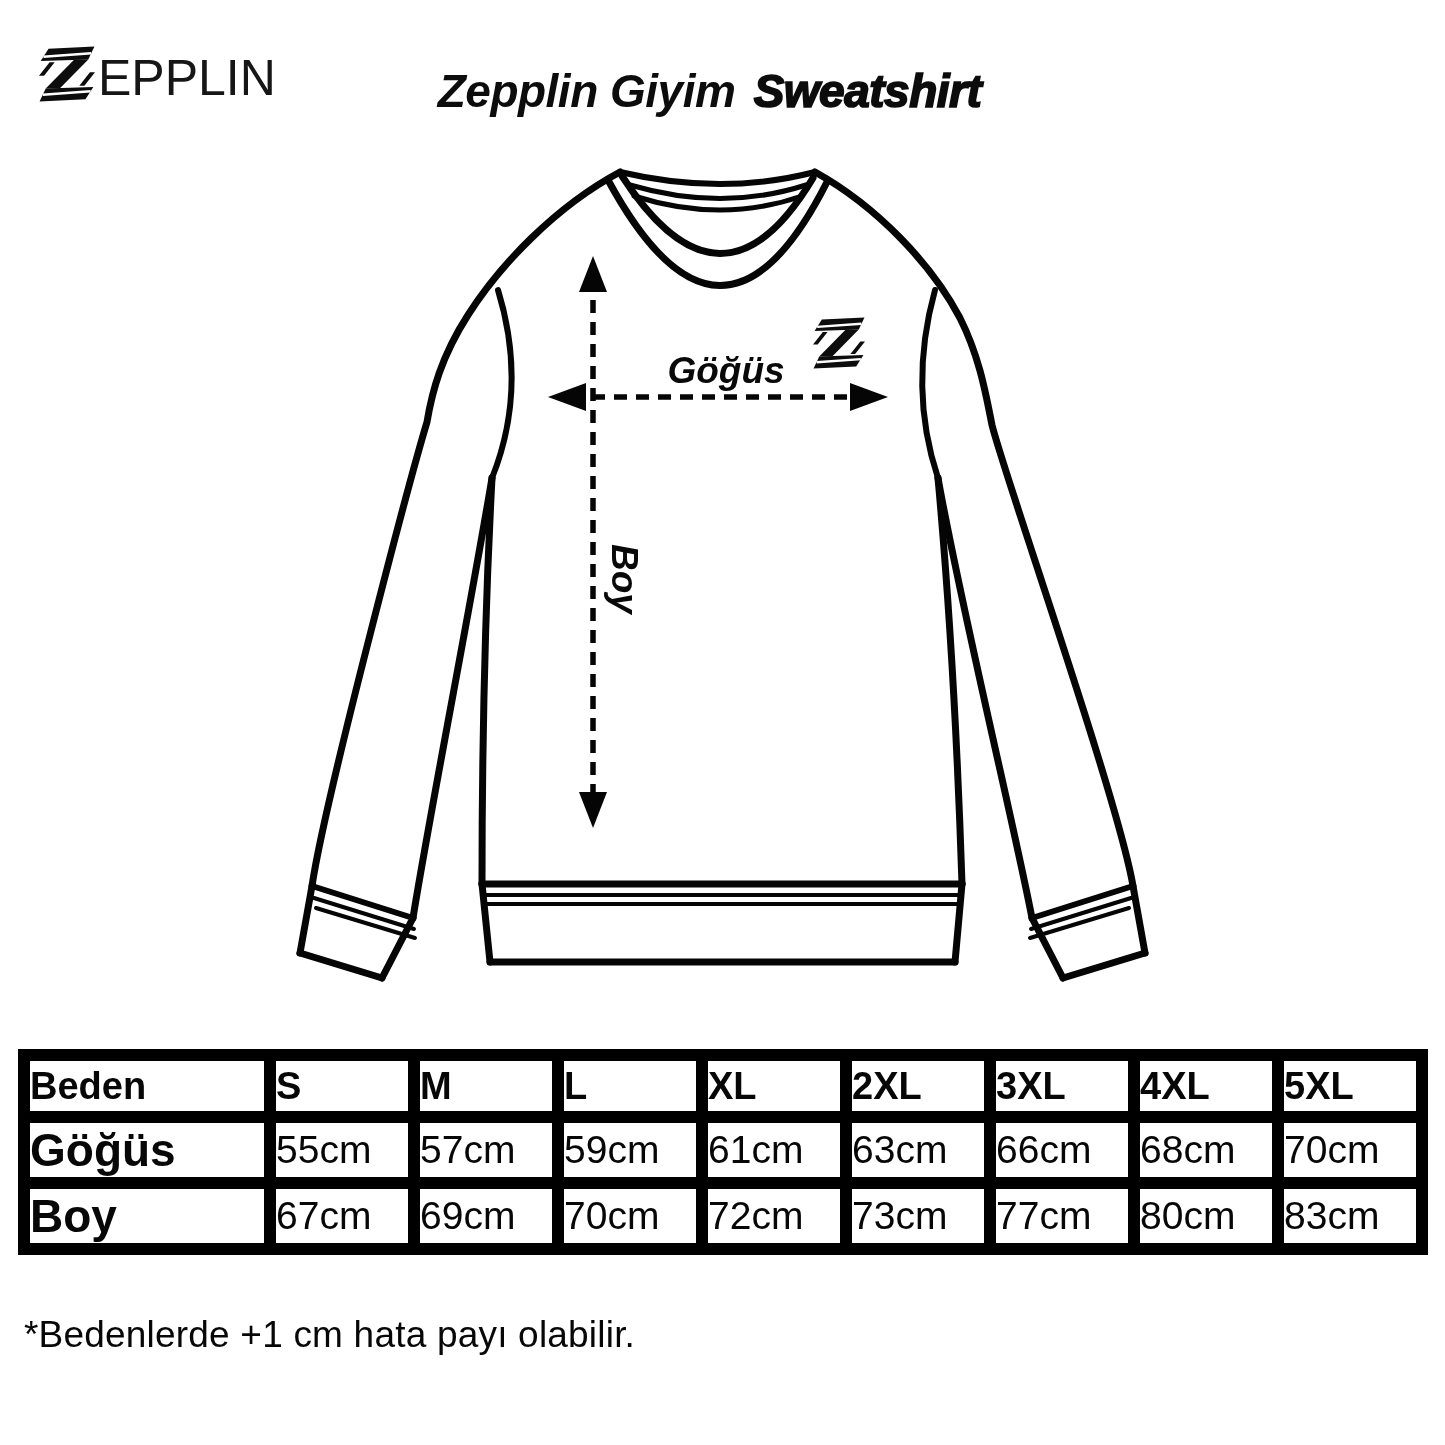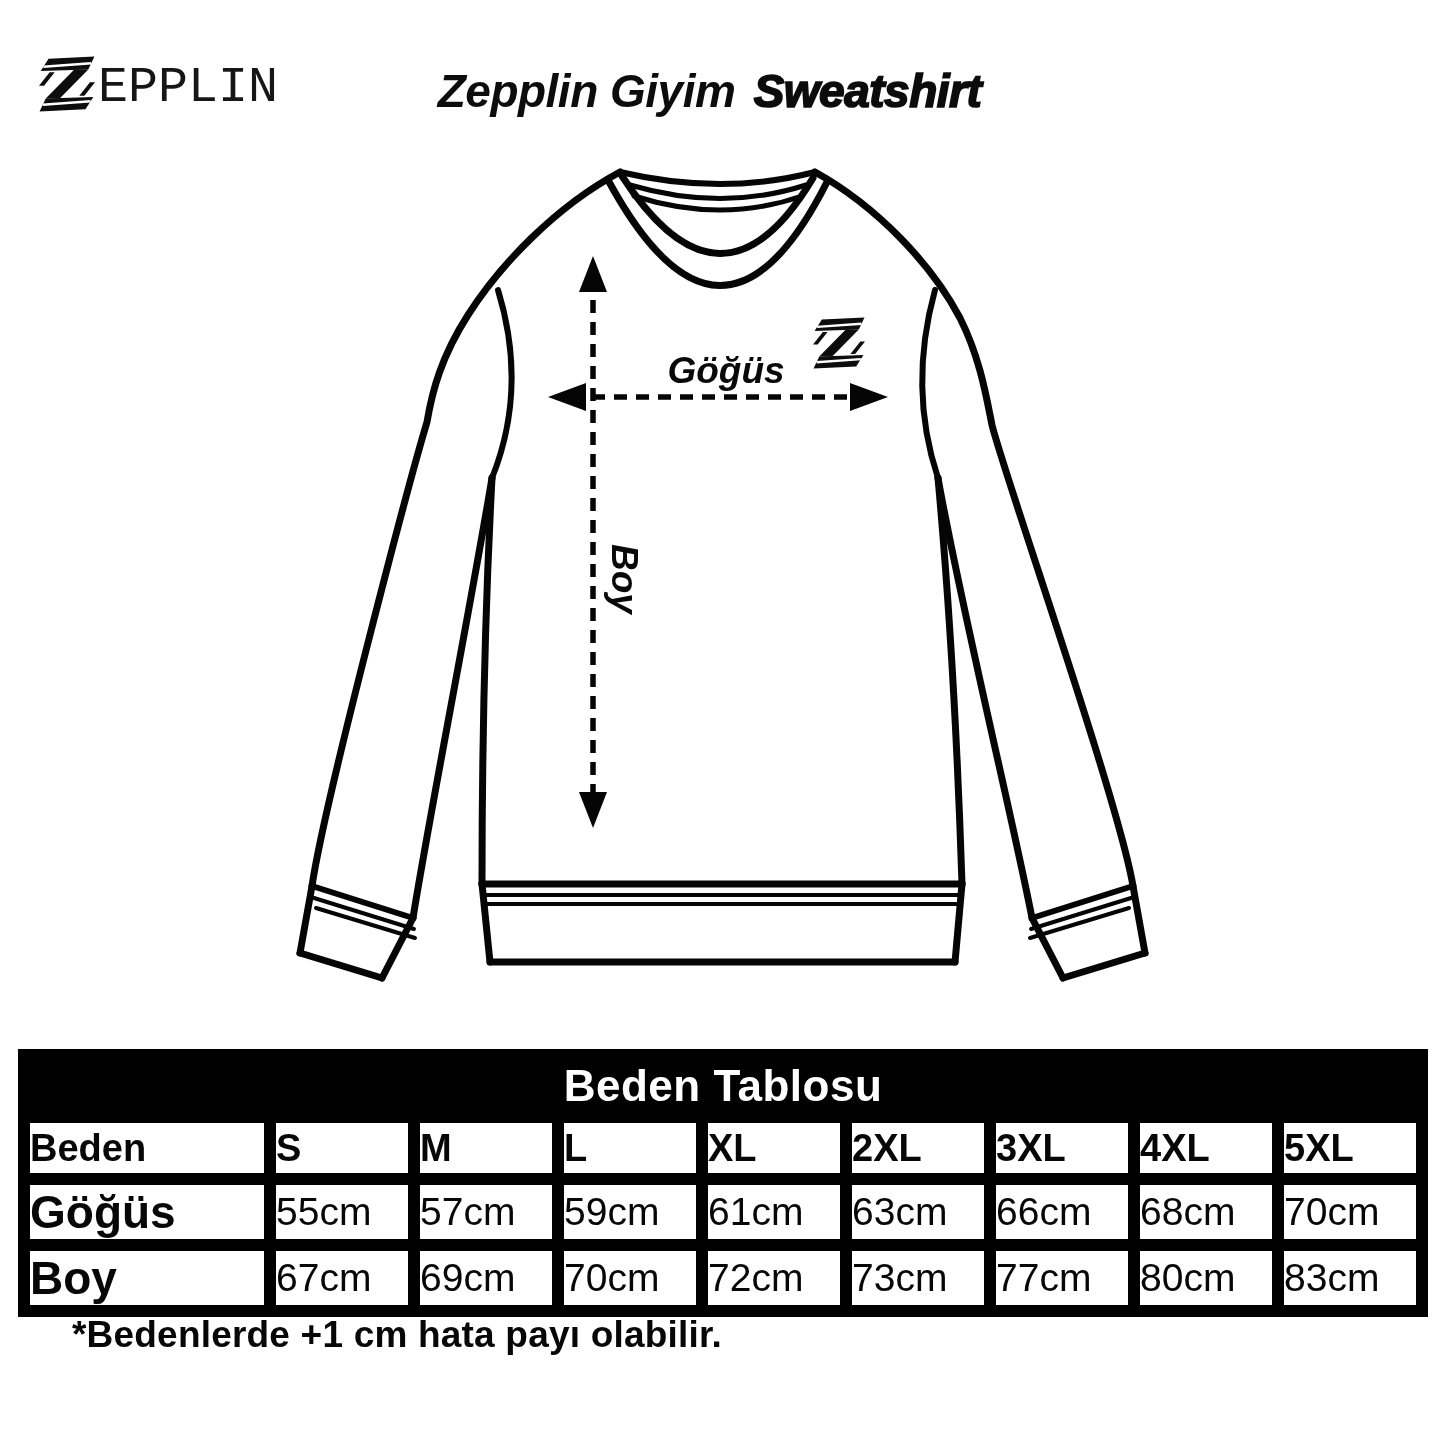--- a/index.html
+++ b/index.html
@@ -2,22 +2,22 @@
 <html><head>
 <meta charset="utf-8">
 <style>
   html,body{margin:0;padding:0;}
   body{
     width:1445px;height:1445px;position:relative;background:#ffffff;overflow:hidden;
     font-family:"Liberation Sans",sans-serif;color:#000;
   }
   
   .brand{
-    position:absolute;left:38px;top:54px;height:58px;
-    display:flex;align-items:flex-end;font-family:Liberation Mono, monospace;
+    position:absolute;left:38px;top:44px;height:58px;
+    display:flex;align-items:flex-end;
   }
   .brand .logo-text{
     font-size:50px;font-weight:400;letter-spacing:0px;color:#161616;
     line-height:1;margin-left:2px;margin-bottom:-1px;
   }
   
   .page-title{
     position:absolute;left:0;top:64px;width:1419px;text-align:center;
     font-style:italic;font-size:46px;color:#0c0c0c;letter-spacing:-0.5px;
   }
@@ -42,23 +42,22 @@
   col.size-col{width:132px;}
   tr.band td{
     background:#000;color:#ffffff;text-align:center;font-weight:700;
     font-size:44px;height:40px;letter-spacing:0.5px;
   }
   tr.head td{text-align:left;font-weight:700;font-size:38px;height:50px;}
   td.rowlabel{font-weight:700;font-size:46px;text-align:left;padding-left:10px;height:50px;}
   td.val{font-weight:400;font-size:39px;text-align:left;padding-left:7px;height:50px;color:#141414;}
   
   .footnote{
-    position:absolute;left:24px;top:1314px;font-size:37px;font-weight:700;color:#070707;
+    position:absolute;left:24px;top:1314px;font-size:37px;font-weight:400;color:#070707;
     letter-spacing:0.2px;
-    margin-left:48px;
   }
 </style>
 </head>
 <body>
 
 <svg width="0" height="0" style="position:absolute" aria-hidden="true">
   <symbol id="zsym" viewBox="0 0 100 100">
     <polygon points="3,27 17,5 99,1 88,24" fill="#0d0d0d"></polygon>
     <line x1="8" y1="19" x2="93" y2="13" stroke="#ffffff" stroke-width="4.5"></line>
     <polygon points="0,53 19,29 28,29 9,53" fill="#0d0d0d"></polygon>
@@ -149,23 +148,20 @@
         <col class="size-col">
         <col class="size-col">
         <col class="size-col">
       <col class="size-col">
         <col class="size-col">
         <col class="size-col">
         <col class="size-col">
         <col class="size-col">
     </colgroup>
     <tbody>
-      <tr class="band">
-        <td colspan="9">Beden Tablosu</td>
-      </tr>
       <tr class="head">
         <td>Beden</td>
         <td>S</td>
         <td>M</td>
         <td>L</td>
         <td>XL</td>
         <td>2XL</td>
         <td>3XL</td>
         <td>4XL</td>
         <td>5XL</td>

